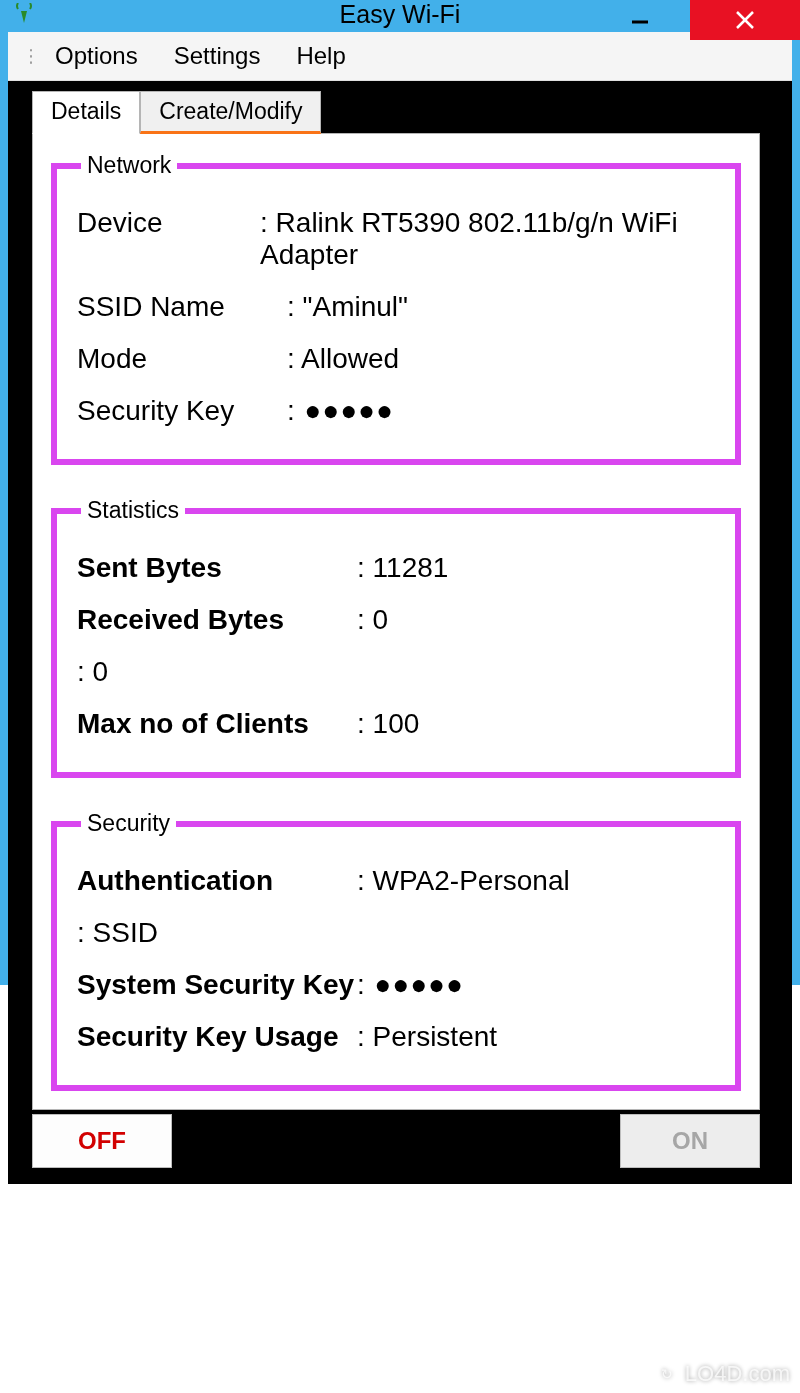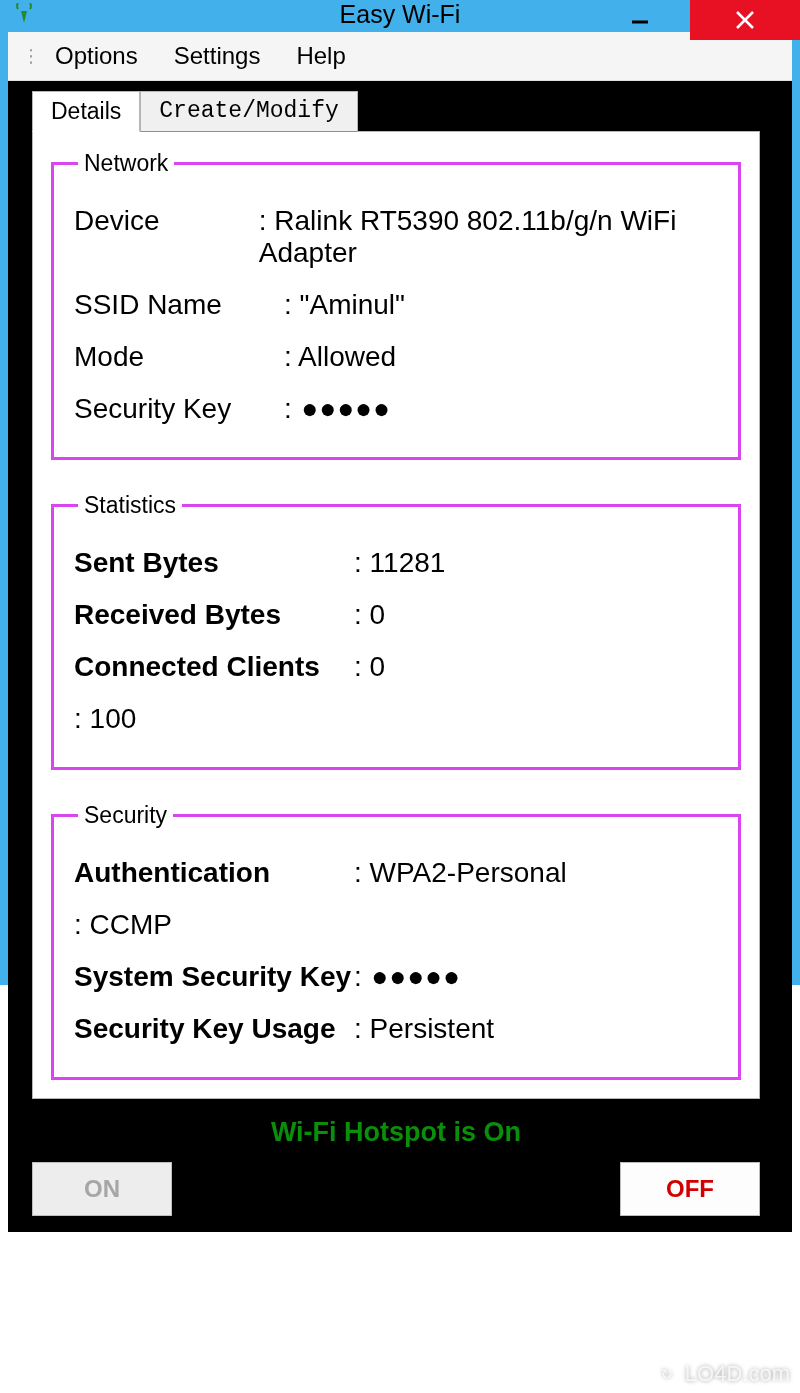--- a/index.html
+++ b/index.html
@@ -98,35 +98,34 @@
   font-size: 23px;
   color: #000;
   margin-bottom: -1px;
 }
 .tab.active {
   background: #fff;
   border-bottom: 1px solid #fff;
   position: relative;
 }
 .tab:not(.active) {
-  border-bottom: 1px solid #f97316;
+  border-bottom: 3px solid #f97316;
   background: #f0f0f0;
-  font-family: Liberation Mono, monospace;
 }
 .tab-panel {
   background: #fff;
   border: 1px solid #b5b5b5;
   flex: 1;
   padding: 18px 18px 18px 18px;
   display: flex;
   flex-direction: column;
   gap: 32px;
 }
 fieldset.group {
-  border: 3px solid #d946ef;
+  border: 6px solid #d946ef;
   padding: 18px 20px 22px 20px;
 }
 fieldset.group legend {
   font-size: 23px;
   color: #000;
   padding: 0 6px;
   margin-left: 4px;
 }
 .kv {
   display: flex;
@@ -254,56 +253,53 @@
         <legend>Statistics</legend>
         <div class="kv sec">
               <div class="k">Sent Bytes</div>
               <div class="v">11281</div>
             </div>
         <div class="kv sec">
               <div class="k">Received Bytes</div>
               <div class="v">0</div>
             </div>
         <div class="kv sec">
-              <div class="k">Connected Clients</div>
               <div class="v">0</div>
             </div>
         <div class="kv sec">
+              <div class="k">Max no of Clients</div>
               <div class="v">100</div>
             </div>
       </fieldset>
 
       <fieldset class="group">
         <legend>Security</legend>
         <div class="kv sec">
               <div class="k">Authentication</div>
               <div class="v">WPA2-Personal</div>
             </div>
         <div class="kv sec">
-              <div class="v">CCMP</div>
+              <div class="v">SSID</div>
             </div>
         <div class="kv sec">
               <div class="k">System Security Key</div>
               <div class="v dots">●●●●●</div>
             </div>
         <div class="kv sec">
               <div class="k">Security Key Usage</div>
               <div class="v">Persistent</div>
             </div>
       </fieldset>
 
     </div>
 
-    <div class="status-bar">
-      <span class="status-text">Wi-Fi Hotspot is On</span>
-    </div>
 
     <div class="buttons">
+      <div class="btn off">OFF</div>
       <div class="btn on">ON</div>
-      <div class="btn off">OFF</div>
     </div>
   </div>
 
 </div>
 
 <div class="watermark">
   <span class="wm-icon">↻</span>
   <span>LO4D.com</span>
 </div>
 </div>

